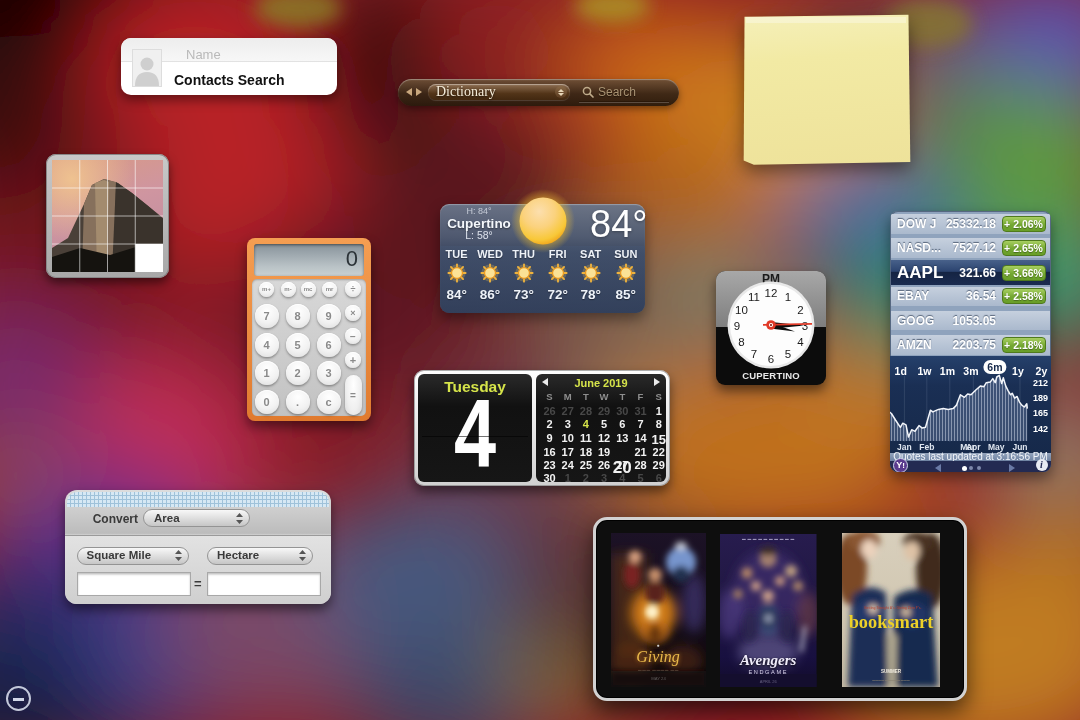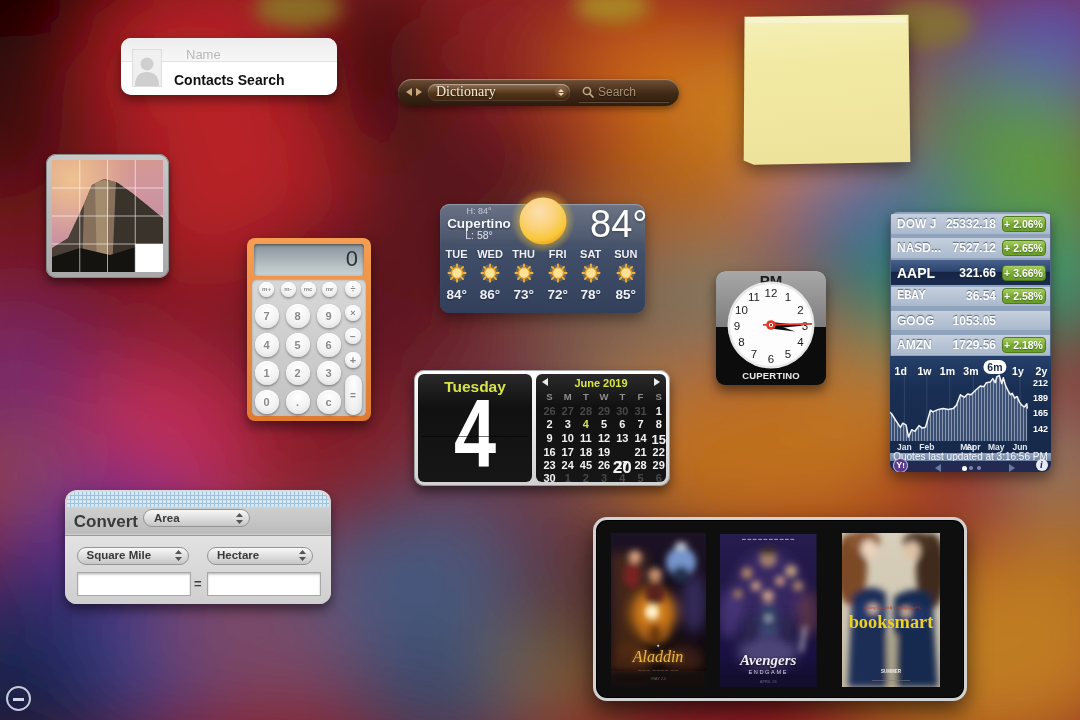--- a/index.html
+++ b/index.html
@@ -283,21 +283,21 @@
             <line x1="15.9" y1="6.1" x2="17.7" y2="4.3"></line>
           </g>
           <circle cx="11" cy="11" r="6" fill="#fbe296"></circle>
           <circle cx="11" cy="11" r="6" fill="none" stroke="#ef9d20" stroke-width="1.4"></circle>
         </svg><div style="font-size:13.5px;font-weight:bold;margin-top:0px;text-shadow:0 1px 1px rgba(0,0,0,0.4);">85°</div></div>
     </div>
 </div>
 
 <div class="w" id="clock" style="left:716px;top:271px;width:110px;height:114px;border-radius:9px;background:#0c0c0c;box-shadow:0 6px 12px rgba(0,0,0,0.5);overflow:hidden;">
   <div style="position:absolute;left:0;top:0;width:110px;height:56px;background:linear-gradient(#a8a8a8,#7e7e7e);"></div>
-  <div style="position:absolute;left:0;top:1px;width:110px;text-align:center;font-size:15px;font-weight:bold;color:#1a1a1a;">PM</div>
+  <div style="position:absolute;left:0;top:1px;width:110px;text-align:center;font-size:12px;font-weight:bold;color:#1a1a1a;">PM</div>
   <svg style="position:absolute;left:11px;top:10px;" width="88" height="88" viewBox="0 0 88 88">
     <circle cx="44" cy="44" r="43.5" fill="#e8e8e8"></circle>
     <circle cx="44" cy="44" r="41" fill="#fdfdfd"></circle>
     <g fill="#1a1a1a" font-family="'Liberation Sans',sans-serif" font-size="11.5" text-anchor="middle">
       <text x="44" y="15.5">12</text>
       <text x="61" y="20">1</text>
         <text x="73.5" y="32.5">2</text>
         <text x="78" y="48.5">3</text>
         <text x="73.5" y="65">4</text>
         <text x="61" y="77">5</text>
@@ -324,37 +324,37 @@
         <span style="position:absolute;left:6px;top:50%;transform:translateY(-50%);font-size:12px;font-weight:bold;color:#fff;text-shadow:0 -1px 1px rgba(40,55,80,0.7);">DOW J</span>
         <span style="position:absolute;right:54px;top:50%;transform:translateY(-50%);font-size:12px;font-weight:bold;color:#fff;text-shadow:0 -1px 1px rgba(40,55,80,0.7);">25332.18</span>
         <span style="position:absolute;right:4.5px;top:50%;transform:translateY(-50%);width:44px;box-sizing:border-box;text-align:center;font-size:10.5px;font-weight:bold;color:#fff;background:linear-gradient(#a8cf62,#74a832 55%,#689e28);border:1px solid #4f7a1d;border-radius:4px;padding:1px 0;text-shadow:0 1px 1px rgba(0,0,0,0.35);">+ 2.06%</span>
       </div>
       <div style="position: absolute; left: 1px; width: 159px; background: linear-gradient(rgb(198, 208, 222), rgb(170, 185, 205)); top: 27.2px; height: 19.5px;">
         <span style="position:absolute;left:6px;top:50%;transform:translateY(-50%);font-size:12px;font-weight:bold;color:#fff;text-shadow:0 -1px 1px rgba(40,55,80,0.7);">NASD...</span>
         <span style="position:absolute;right:54px;top:50%;transform:translateY(-50%);font-size:12px;font-weight:bold;color:#fff;text-shadow:0 -1px 1px rgba(40,55,80,0.7);">7527.12</span>
         <span style="position:absolute;right:4.5px;top:50%;transform:translateY(-50%);width:44px;box-sizing:border-box;text-align:center;font-size:10.5px;font-weight:bold;color:#fff;background:linear-gradient(#a8cf62,#74a832 55%,#689e28);border:1px solid #4f7a1d;border-radius:4px;padding:1px 0;text-shadow:0 1px 1px rgba(0,0,0,0.35);">+ 2.65%</span>
       </div>
       <div style="position: absolute; left: 1px; width: 159px; background: linear-gradient(rgb(72, 97, 138) 0%, rgb(44, 68, 112) 45%, rgb(21, 36, 67) 50%, rgb(27, 44, 80) 100%); top: 49px; height: 25px;">
-        <span style="position:absolute;left:6px;top:50%;transform:translateY(-50%);font-size:14px;font-weight:bold;color:#fff;text-shadow:0 -1px 1px rgba(40,55,80,0.7);">AAPL</span>
+        <span style="position:absolute;left:6px;top:50%;transform:translateY(-50%);font-size:17px;font-weight:bold;color:#fff;text-shadow:0 -1px 1px rgba(40,55,80,0.7);">AAPL</span>
         <span style="position:absolute;right:54px;top:50%;transform:translateY(-50%);font-size:12px;font-weight:bold;color:#fff;text-shadow:0 -1px 1px rgba(40,55,80,0.7);">321.66</span>
         <span style="position:absolute;right:4.5px;top:50%;transform:translateY(-50%);width:44px;box-sizing:border-box;text-align:center;font-size:10.5px;font-weight:bold;color:#fff;background:linear-gradient(#a8cf62,#74a832 55%,#689e28);border:1px solid #4f7a1d;border-radius:4px;padding:1px 0;text-shadow:0 1px 1px rgba(0,0,0,0.35);">+ 3.66%</span>
       </div>
       <div style="position: absolute; left: 1px; width: 159px; background: linear-gradient(rgb(198, 208, 222), rgb(170, 185, 205)); top: 75.6px; height: 19.5px;">
-        <span style="position:absolute;left:6px;top:50%;transform:translateY(-50%);font-size:12px;font-weight:bold;color:#fff;text-shadow:0 -1px 1px rgba(40,55,80,0.7);font-family:Liberation Mono, monospace;">EBAY</span>
+        <span style="position:absolute;left:6px;top:50%;transform:translateY(-50%);font-size:12px;font-weight:bold;color:#fff;text-shadow:0 -1px 1px rgba(40,55,80,0.7);">EBAY</span>
         <span style="position:absolute;right:54px;top:50%;transform:translateY(-50%);font-size:12px;font-weight:bold;color:#fff;text-shadow:0 -1px 1px rgba(40,55,80,0.7);">36.54</span>
         <span style="position:absolute;right:4.5px;top:50%;transform:translateY(-50%);width:44px;box-sizing:border-box;text-align:center;font-size:10.5px;font-weight:bold;color:#fff;background:linear-gradient(#a8cf62,#74a832 55%,#689e28);border:1px solid #4f7a1d;border-radius:4px;padding:1px 0;text-shadow:0 1px 1px rgba(0,0,0,0.35);">+ 2.58%</span>
       </div>
       <div style="position: absolute; left: 1px; width: 159px; background: linear-gradient(rgb(198, 208, 222), rgb(170, 185, 205)); top: 99.8px; height: 19.5px;">
         <span style="position:absolute;left:6px;top:50%;transform:translateY(-50%);font-size:12px;font-weight:bold;color:#fff;text-shadow:0 -1px 1px rgba(40,55,80,0.7);">GOOG</span>
         <span style="position:absolute;right:54px;top:50%;transform:translateY(-50%);font-size:12px;font-weight:bold;color:#fff;text-shadow:0 -1px 1px rgba(40,55,80,0.7);">1053.05</span>
         <span style="position:absolute;right:4.5px;top:50%;transform:translateY(-50%);width:44px;box-sizing:border-box;text-align:center;font-size:10.5px;font-weight:bold;color:#fff;background:linear-gradient(#a8cf62,#74a832 55%,#689e28);border:1px solid #4f7a1d;border-radius:4px;padding:1px 0;text-shadow:0 1px 1px rgba(0,0,0,0.35);margin-top:24px;">+ 1.62%</span>
       </div>
       <div style="position: absolute; left: 1px; width: 159px; background: linear-gradient(rgb(198, 208, 222), rgb(170, 185, 205)); top: 124px; height: 19.5px;">
         <span style="position:absolute;left:6px;top:50%;transform:translateY(-50%);font-size:12px;font-weight:bold;color:#fff;text-shadow:0 -1px 1px rgba(40,55,80,0.7);">AMZN</span>
-        <span style="position:absolute;right:54px;top:50%;transform:translateY(-50%);font-size:12px;font-weight:bold;color:#fff;text-shadow:0 -1px 1px rgba(40,55,80,0.7);">1729.56</span>
+        <span style="position:absolute;right:54px;top:50%;transform:translateY(-50%);font-size:12px;font-weight:bold;color:#fff;text-shadow:0 -1px 1px rgba(40,55,80,0.7);">2203.75</span>
         <span style="position:absolute;right:4.5px;top:50%;transform:translateY(-50%);width:44px;box-sizing:border-box;text-align:center;font-size:10.5px;font-weight:bold;color:#fff;background:linear-gradient(#a8cf62,#74a832 55%,#689e28);border:1px solid #4f7a1d;border-radius:4px;padding:1px 0;text-shadow:0 1px 1px rgba(0,0,0,0.35);">+ 2.18%</span>
       </div>
     </div>
   <div style="position:absolute;left:0;top:145px;width:161px;height:98px;background:linear-gradient(#25406b,#1a2f54 30%,#16294a);"></div>
   <div id="schart" style="position: absolute; left: 0px; top: 147px; width: 161px; height: 95px;"><svg width="161" height="95" viewBox="0 0 161 95">
         <defs>
           <pattern id="hat" width="3" height="4" patternUnits="userSpaceOnUse">
             <rect width="3" height="4" fill="rgba(140,160,195,0.30)"></rect>
             <rect x="1" width="1" height="4" fill="rgba(230,238,250,0.45)"></rect>
           </pattern>
@@ -444,41 +444,41 @@
         <span style="position:absolute;left:122.69999999999999px;top:58px;transform:translateX(-50%);font-size:13px;color:#f2f2f2;">15</span>
         <span style="position:absolute;left:13.5px;top:71.5px;transform:translateX(-50%);font-size:11px;color:#f2f2f2;">16</span>
         <span style="position:absolute;left:31.7px;top:71.5px;transform:translateX(-50%);font-size:11px;color:#f2f2f2;">17</span>
         <span style="position:absolute;left:49.9px;top:71.5px;transform:translateX(-50%);font-size:11px;color:#f2f2f2;">18</span>
         <span style="position:absolute;left:68.1px;top:71.5px;transform:translateX(-50%);font-size:11px;color:#f2f2f2;">19</span>
         <span style="position:absolute;left:86.3px;top:84px;transform:translateX(-50%);font-size:17px;color:#f2f2f2;">20</span>
         <span style="position:absolute;left:104.5px;top:71.5px;transform:translateX(-50%);font-size:11px;color:#f2f2f2;">21</span>
         <span style="position:absolute;left:122.69999999999999px;top:71.5px;transform:translateX(-50%);font-size:11px;color:#f2f2f2;">22</span>
         <span style="position:absolute;left:13.5px;top:84.8px;transform:translateX(-50%);font-size:11px;color:#f2f2f2;">23</span>
         <span style="position:absolute;left:31.7px;top:84.8px;transform:translateX(-50%);font-size:11px;color:#f2f2f2;">24</span>
-        <span style="position:absolute;left:49.9px;top:84.8px;transform:translateX(-50%);font-size:11px;color:#f2f2f2;">45</span>
+        <span style="position:absolute;left:49.9px;top:84.8px;transform:translateX(-50%);font-size:11px;color:#f2f2f2;">25</span>
         <span style="position:absolute;left:68.1px;top:84.8px;transform:translateX(-50%);font-size:11px;color:#f2f2f2;">26</span>
         <span style="position:absolute;left:86.3px;top:84.8px;transform:translateX(-50%);font-size:11px;color:#f2f2f2;">27</span>
         <span style="position:absolute;left:104.5px;top:84.8px;transform:translateX(-50%);font-size:11px;color:#f2f2f2;">28</span>
         <span style="position:absolute;left:122.69999999999999px;top:84.8px;transform:translateX(-50%);font-size:11px;color:#f2f2f2;">29</span>
         <span style="position:absolute;left:13.5px;top:97.5px;transform:translateX(-50%);font-size:11px;color:#f2f2f2;">30</span>
         <span style="position:absolute;left:31.7px;top:97.5px;transform:translateX(-50%);font-size:11px;color:#484848;">1</span>
         <span style="position:absolute;left:49.9px;top:97.5px;transform:translateX(-50%);font-size:11px;color:#484848;">2</span>
         <span style="position:absolute;left:68.1px;top:97.5px;transform:translateX(-50%);font-size:11px;color:#484848;">3</span>
         <span style="position:absolute;left:86.3px;top:97.5px;transform:translateX(-50%);font-size:11px;color:#484848;">4</span>
         <span style="position:absolute;left:104.5px;top:97.5px;transform:translateX(-50%);font-size:11px;color:#484848;">5</span>
         <span style="position:absolute;left:122.69999999999999px;top:97.5px;transform:translateX(-50%);font-size:11px;color:#484848;">6</span>
       </div>
   </div>
 </div>
 
 <div class="w" id="conv" style="left:65px;top:490px;width:266px;height:114px;border-radius:12px;background:linear-gradient(#dcdcdc,#bcbcbc 38%,#dadada 40%,#cccccc);box-shadow:0 6px 12px rgba(0,0,0,0.5);overflow:hidden;">
   <div style="position:absolute;left:2px;top:2px;width:262px;height:15px;border-radius:10px 10px 0 0;background-image:repeating-linear-gradient(90deg,rgba(159,194,218,0) 0 3px,#9fc2da 3px 4px),repeating-linear-gradient(0deg,rgba(159,194,218,0) 0 3px,#9fc2da 3px 4px);background-color:#d6e8f4;"></div>
   <div style="position:absolute;left:0;top:44.5px;width:266px;height:1px;background:#9a9a9a;"></div>
   <div style="position:absolute;left:0;top:45.5px;width:266px;height:68.5px;background:linear-gradient(#e2e2e2,#cfcfcf);"></div>
-  <div style="position:absolute;left:0;top:22px;width:73px;text-align:right;font-size:17px;font-weight:bold;color:#3a3a3a;">Convert</div>
+  <div style="position:absolute;left:0;top:22px;width:73px;text-align:right;font-size:12px;font-weight:bold;color:#3a3a3a;">Convert</div>
   <div class="dropdown" style="position:absolute;left:78px;top:19px;width:107px;height:18px;border-radius:9px;background:linear-gradient(#f8f8f8,#c6c6c6);border:1px solid #949494;box-sizing:border-box;">
     <span style="position:absolute;left:10px;top:1.5px;font-size:11.5px;font-weight:bold;color:#3a3a3a;">Area</span>
     <svg style="position:absolute;right:5px;top:2.5px;" width="9" height="11" viewBox="0 0 9 11">
         <path d="M4.5 0 L8 4 L1 4 Z" fill="#555"></path>
         <path d="M4.5 11 L8 7 L1 7 Z" fill="#555"></path>
       </svg>
   </div>
   <div class="dropdown" style="position:absolute;left:11.5px;top:56.5px;width:112px;height:18px;border-radius:9px;background:linear-gradient(#f8f8f8,#c6c6c6);border:1px solid #949494;box-sizing:border-box;">
     <span style="position:absolute;left:9px;top:1.5px;font-size:11.5px;font-weight:bold;color:#3a3a3a;">Square Mile</span>
     <svg style="position:absolute;right:5px;top:2.5px;" width="9" height="11" viewBox="0 0 9 11">
@@ -531,21 +531,21 @@
         <ellipse cx="70" cy="29" rx="15" ry="15" fill="#7795cd"></ellipse>
         <ellipse cx="70" cy="41" rx="9" ry="8" fill="#233050"></ellipse>
         <ellipse cx="70" cy="13" rx="6" ry="4" fill="#c9ced8"></ellipse>
         <circle cx="41" cy="79" r="7" fill="#ffedb8"></circle>
         <ellipse cx="44" cy="103" rx="6" ry="11" fill="#140a06"></ellipse>
         <ellipse cx="44" cy="99" rx="15" ry="12" fill="#b06014" opacity="0.55"></ellipse>
         <rect x="0" y="138" width="95" height="16" fill="#17090a"></rect>
       </g>
       <circle cx="41" cy="79" r="4" fill="#fff8dc" filter="url(#pb)"></circle>
     </svg>
-    <div style="position:absolute;left:0;top:115px;width:100%;text-align:center;font-family:'Liberation Serif',serif;font-style:italic;font-size:16px;color:#e8b84a;text-shadow:0 0 4px rgba(230,150,40,0.8);">Aladdin</div>
+    <div style="position:absolute;left:0;top:115px;width:100%;text-align:center;font-family:'Liberation Serif',serif;font-style:italic;font-size:16px;color:#e8b84a;text-shadow:0 0 4px rgba(230,150,40,0.8);">Giving</div>
     <div style="position:absolute;left:0;top:109px;width:100%;text-align:center;font-size:5px;color:#cfcfcf;">●</div>
     <div style="position:absolute;left:0;top:134px;width:100%;text-align:center;font-size:6px;letter-spacing:1px;color:#6a5a4a;opacity:0.55;transform:scale(0.6);">▬▬▬ ▬▬▬▬ ▬▬</div>
     <div style="position:absolute;left:0;top:142px;width:100%;text-align:center;font-size:7px;color:#8a8a8a;opacity:0.6;transform:scale(0.6);">MAY 24</div>
   </div>
 
   <div style="position:absolute;left:124px;top:13.5px;width:96.5px;height:153.5px;overflow:hidden;">
     <svg width="96.5" height="153.5" viewBox="0 0 96.5 153.5">
       <defs>
         <linearGradient id="avbg" x1="0" y1="0" x2="0" y2="1">
             <stop offset="0" stop-color="#271c4e"></stop>

